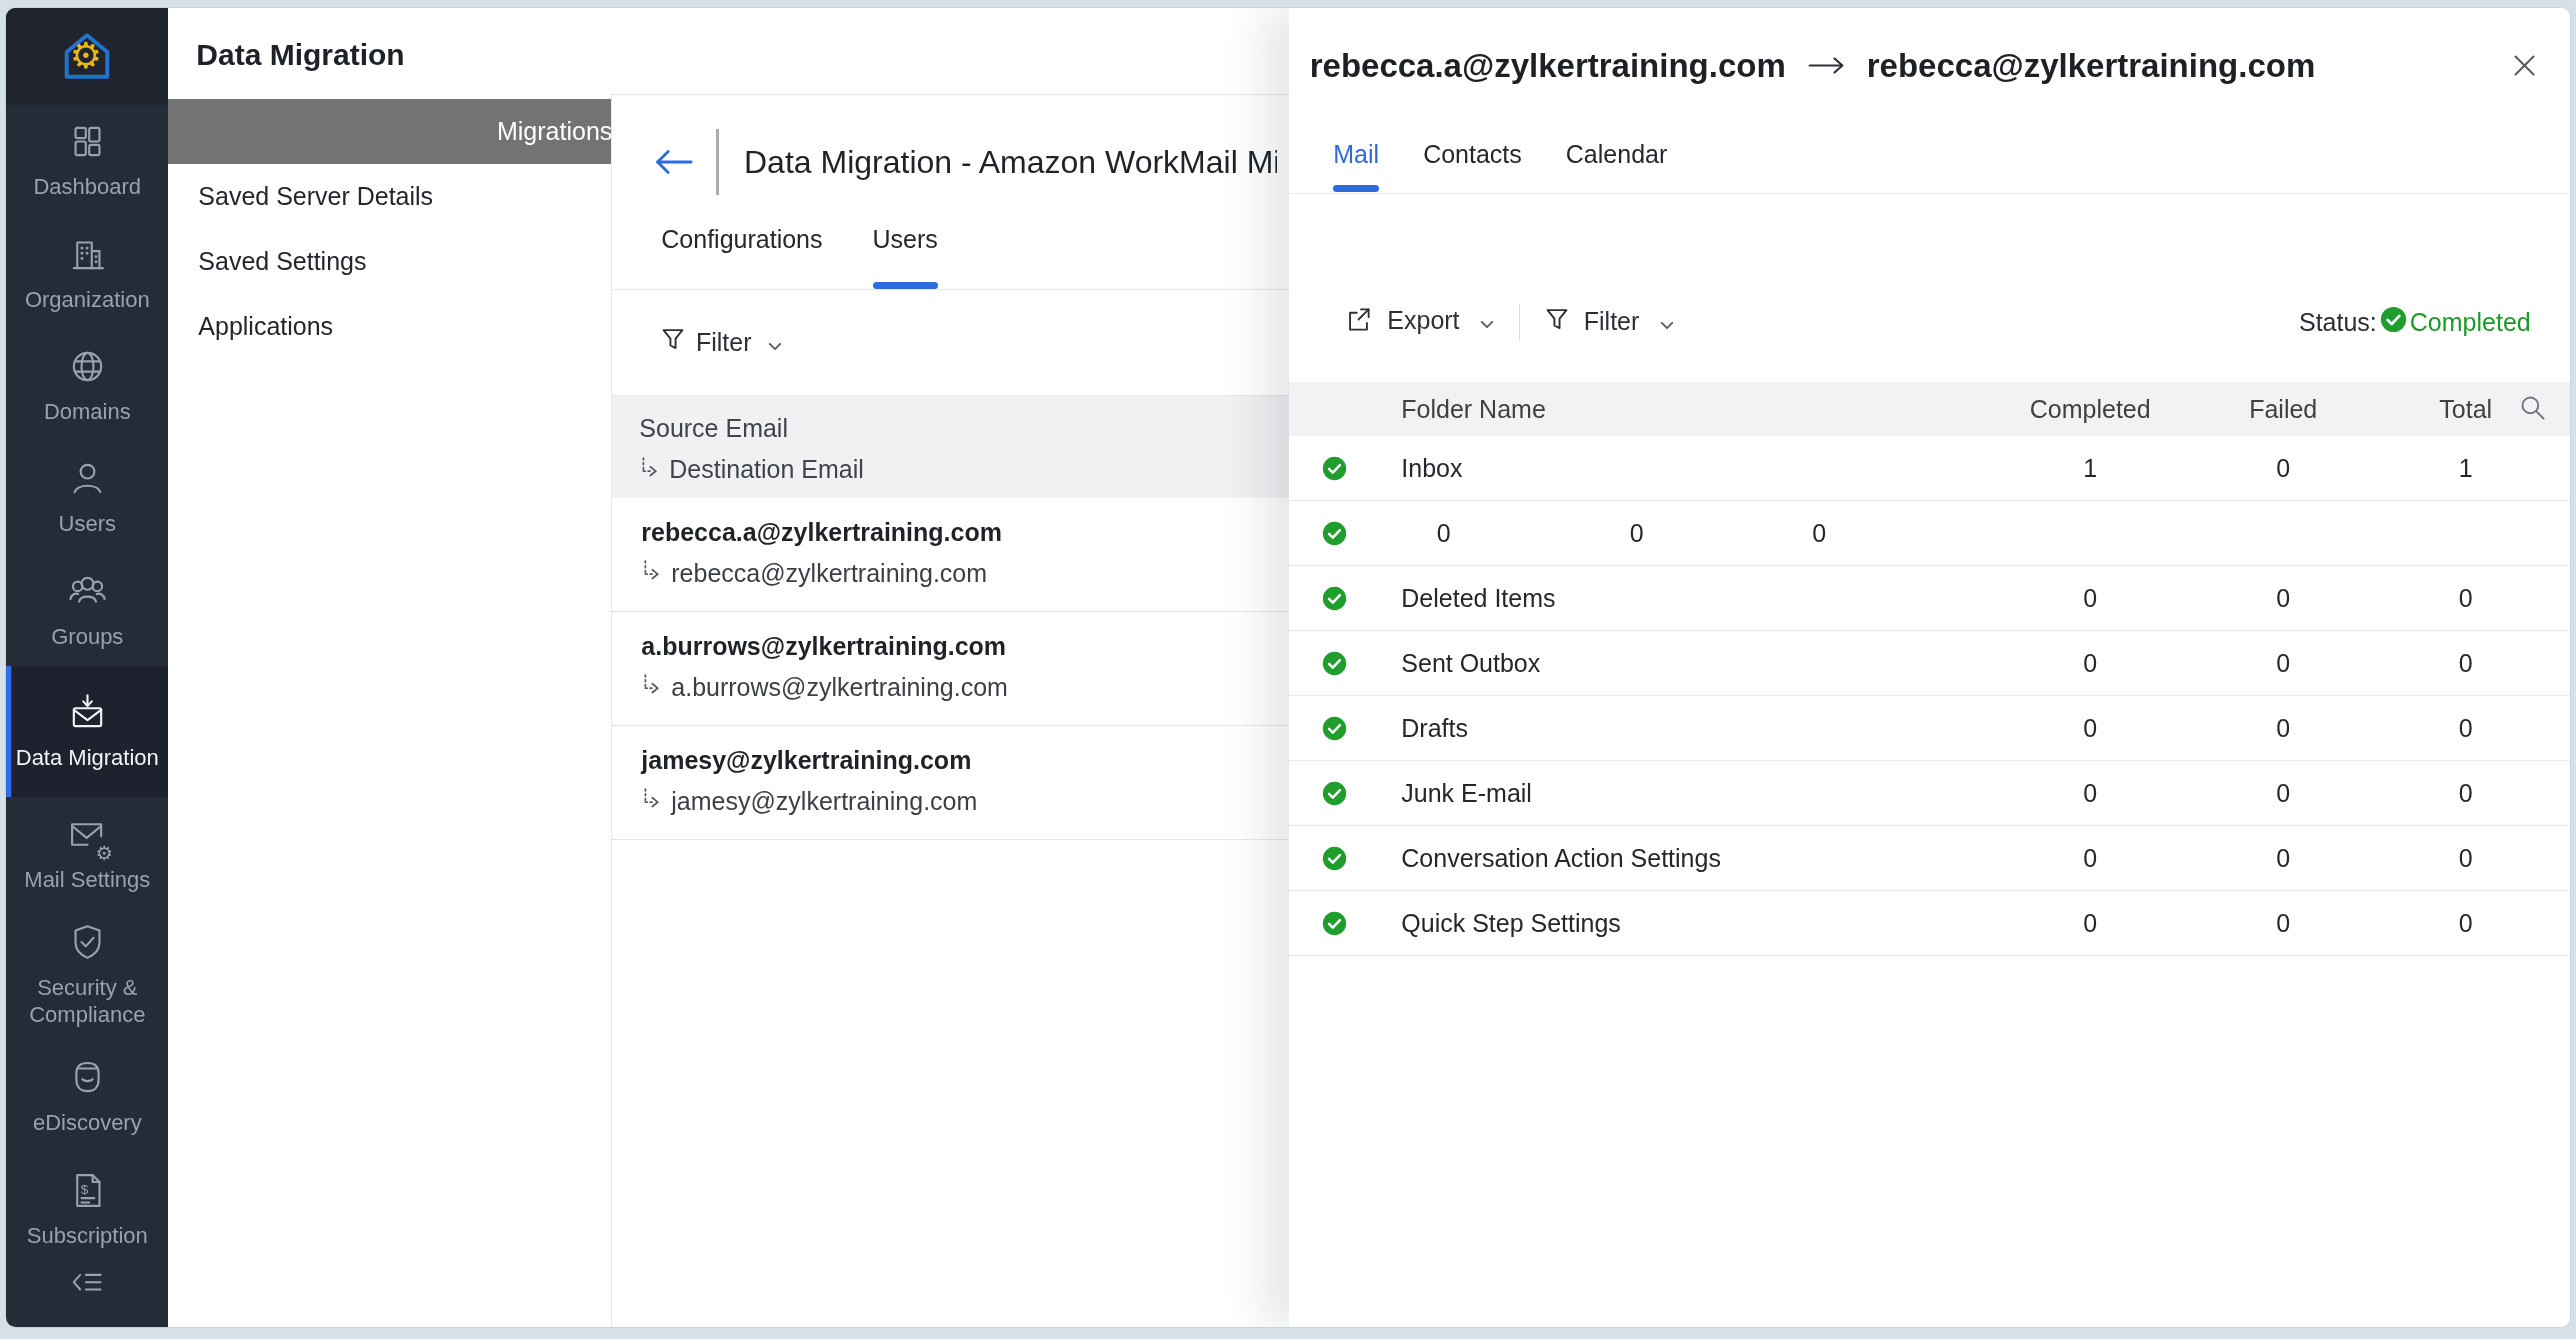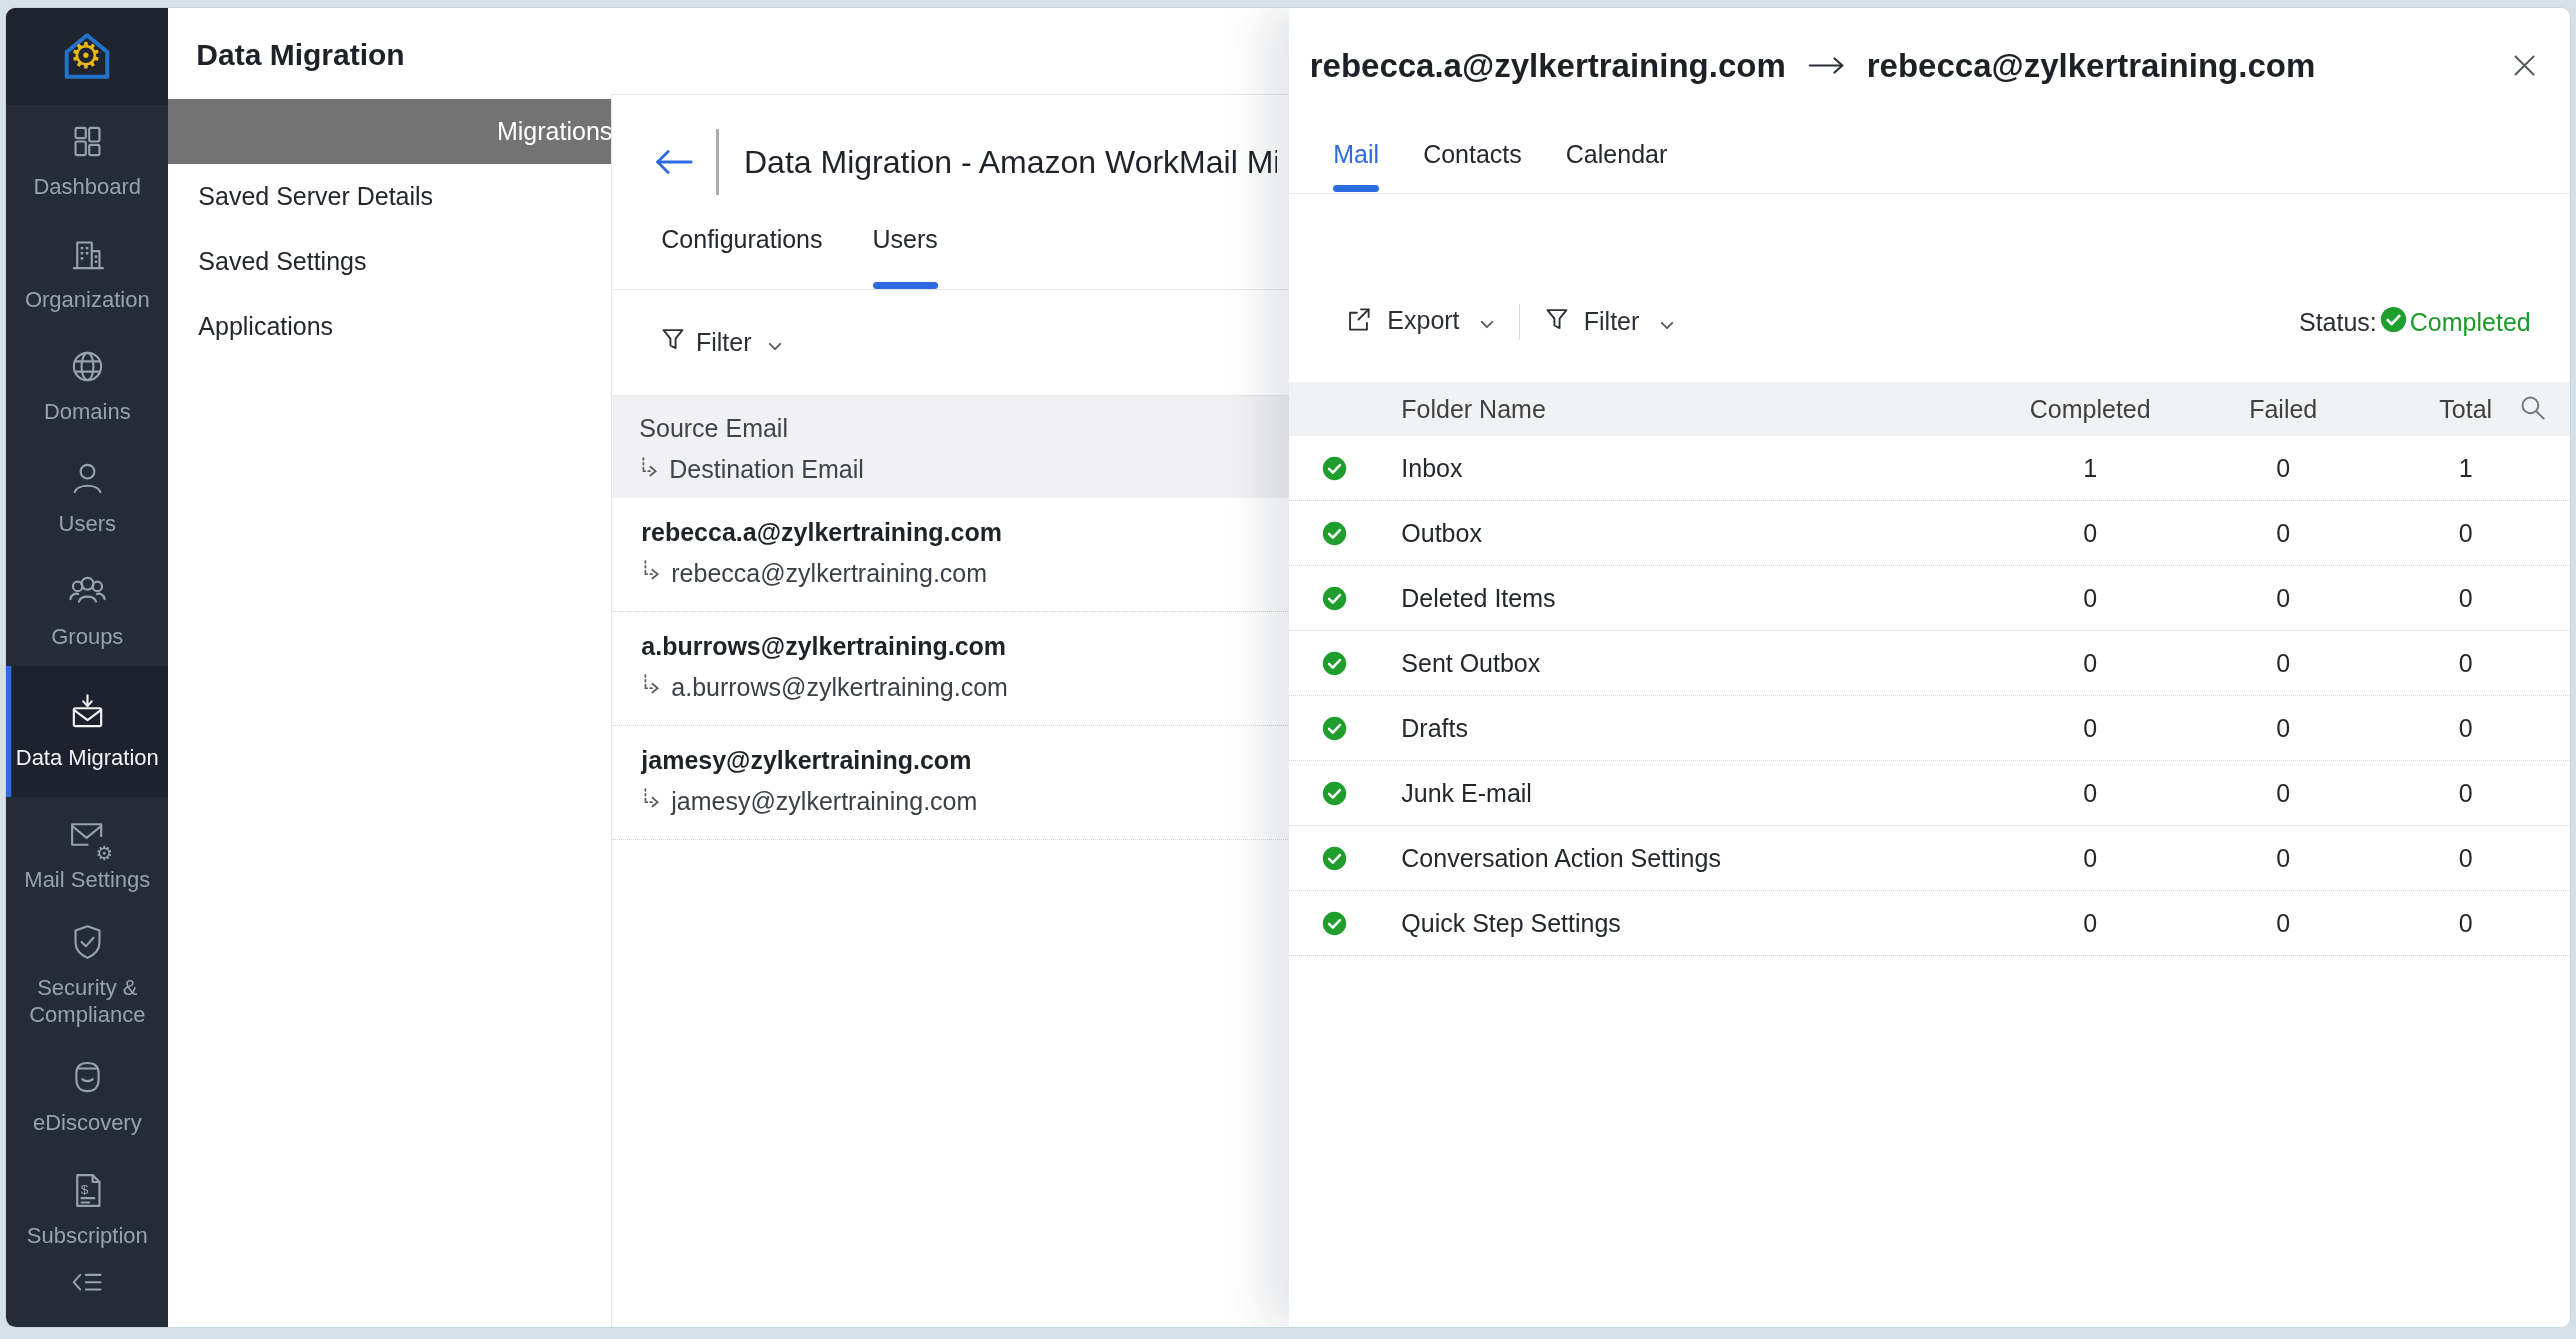--- a/index.html
+++ b/index.html
@@ -460,21 +460,20 @@
         <span class="colt">1</span>
       </div>
 
       <div class="prow">
         <span class="check">
             <svg width="25" height="25" viewBox="0 0 30 30">
               <circle cx="15" cy="15" r="14" fill="#1f9e2e"></circle>
               <path d="M8.5 15.5 L13 20 L21.5 11" fill="none" stroke="#fff" stroke-width="3" stroke-linecap="round" stroke-linejoin="round"></path>
             </svg>
           </span>
-        <span class="pname">Outbox</span>
         <span class="colc">0</span>
         <span class="colc">0</span>
         <span class="colt">0</span>
       </div>
 
       <div class="prow">
         <span class="check">
             <svg width="25" height="25" viewBox="0 0 30 30">
               <circle cx="15" cy="15" r="14" fill="#1f9e2e"></circle>
               <path d="M8.5 15.5 L13 20 L21.5 11" fill="none" stroke="#fff" stroke-width="3" stroke-linecap="round" stroke-linejoin="round"></path>

